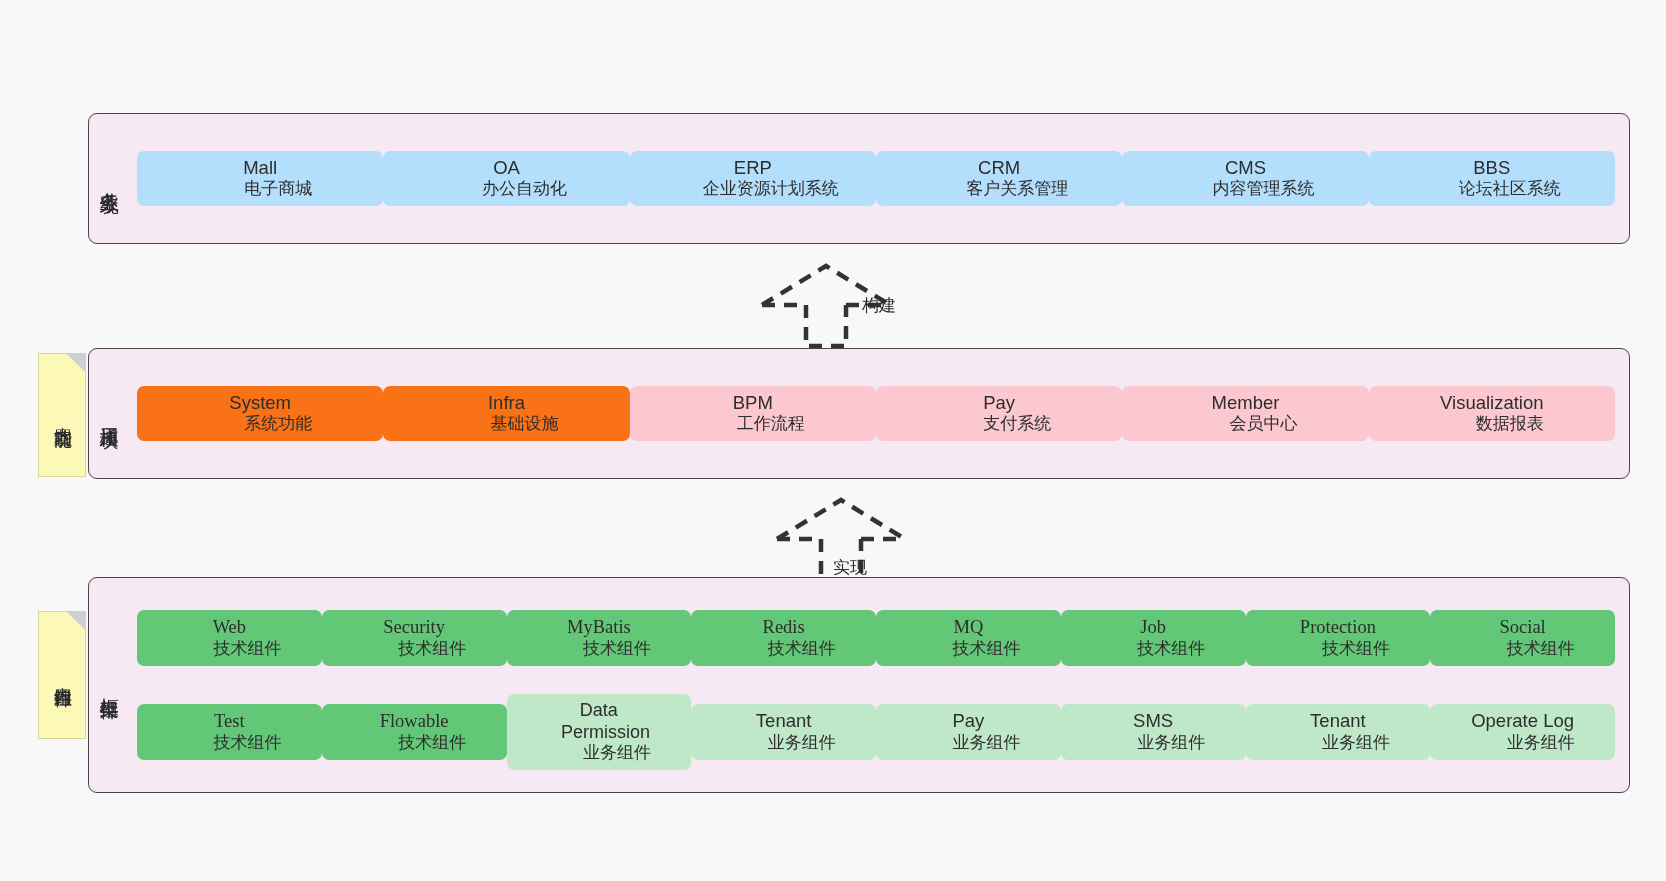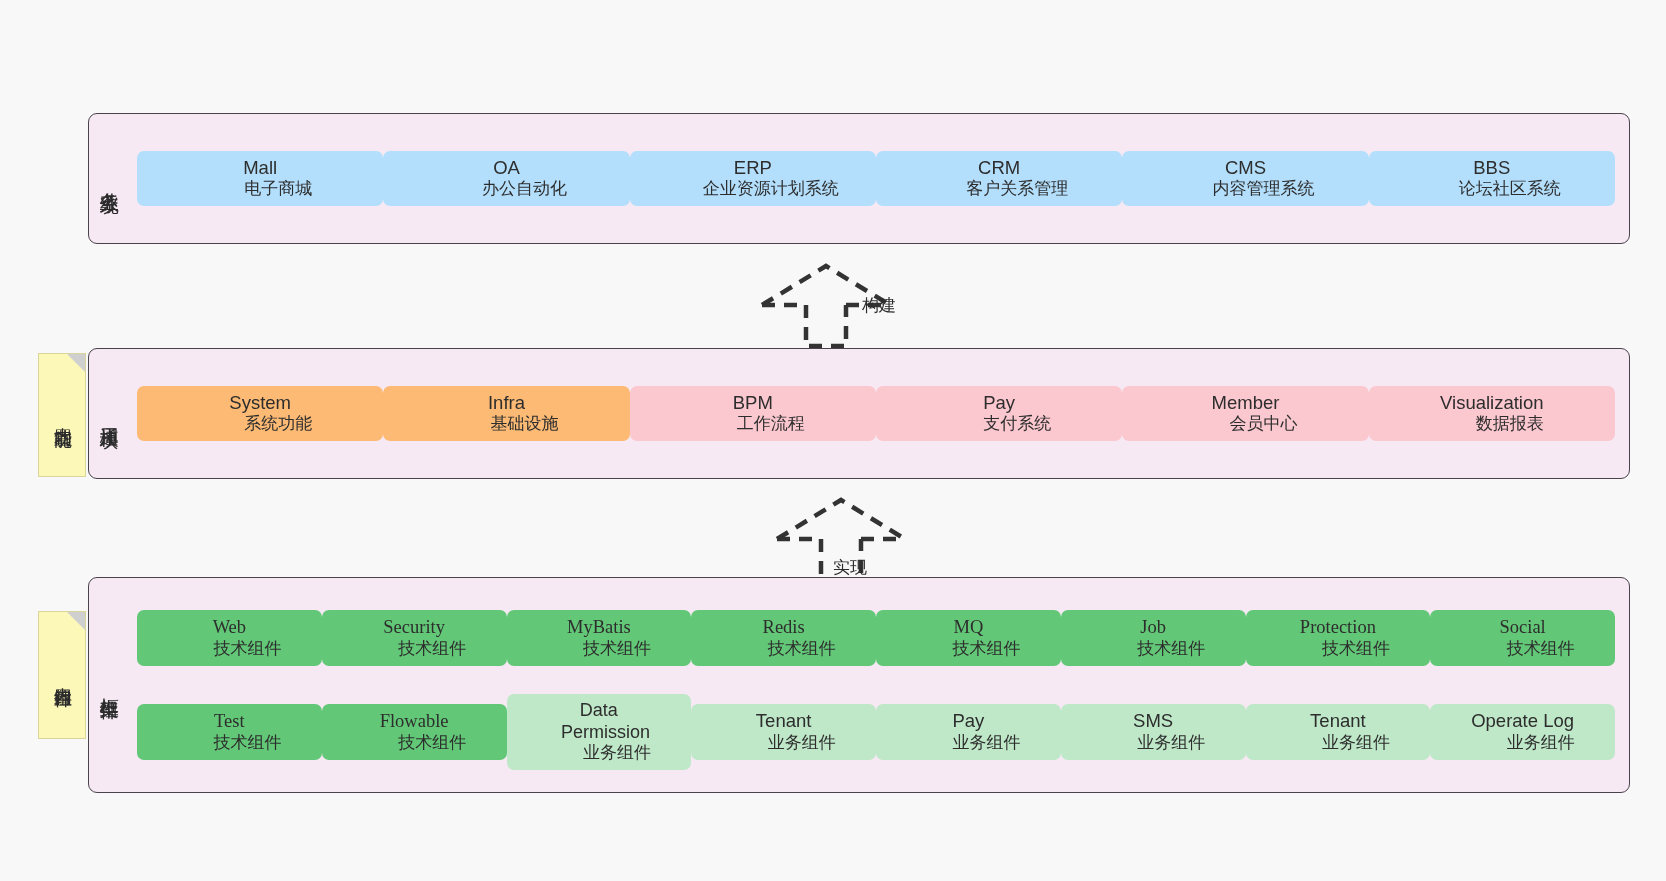--- a/index.html
+++ b/index.html
@@ -66,21 +66,21 @@
     color: #2d2d2d;
     line-height: 1.22;
     padding: 6px 4px;
     user-select: none;
   }
   .box .t1 { font-size: 18.5px; }
   .box .t2 { font-size: 17px; padding-left: 36px; }
   .box.three .t1 { font-size: 18px; line-height: 1.18; }
 
   .blue    { background: #b3dffc; }
-  .red     { background: #fdba74; }
+  .red     { background: #f97316; }
   .pink    { background: #fbc8cf; }
   .green   { background: #62c877; font-family: Liberation Serif, serif; }
   .lgreen  { background: #bfe8c8; }
 
   
   .r-business { height: 76px; }
   .r-module   { height: 80px; }
   .r-frame    { height: 78px; }
 
   

